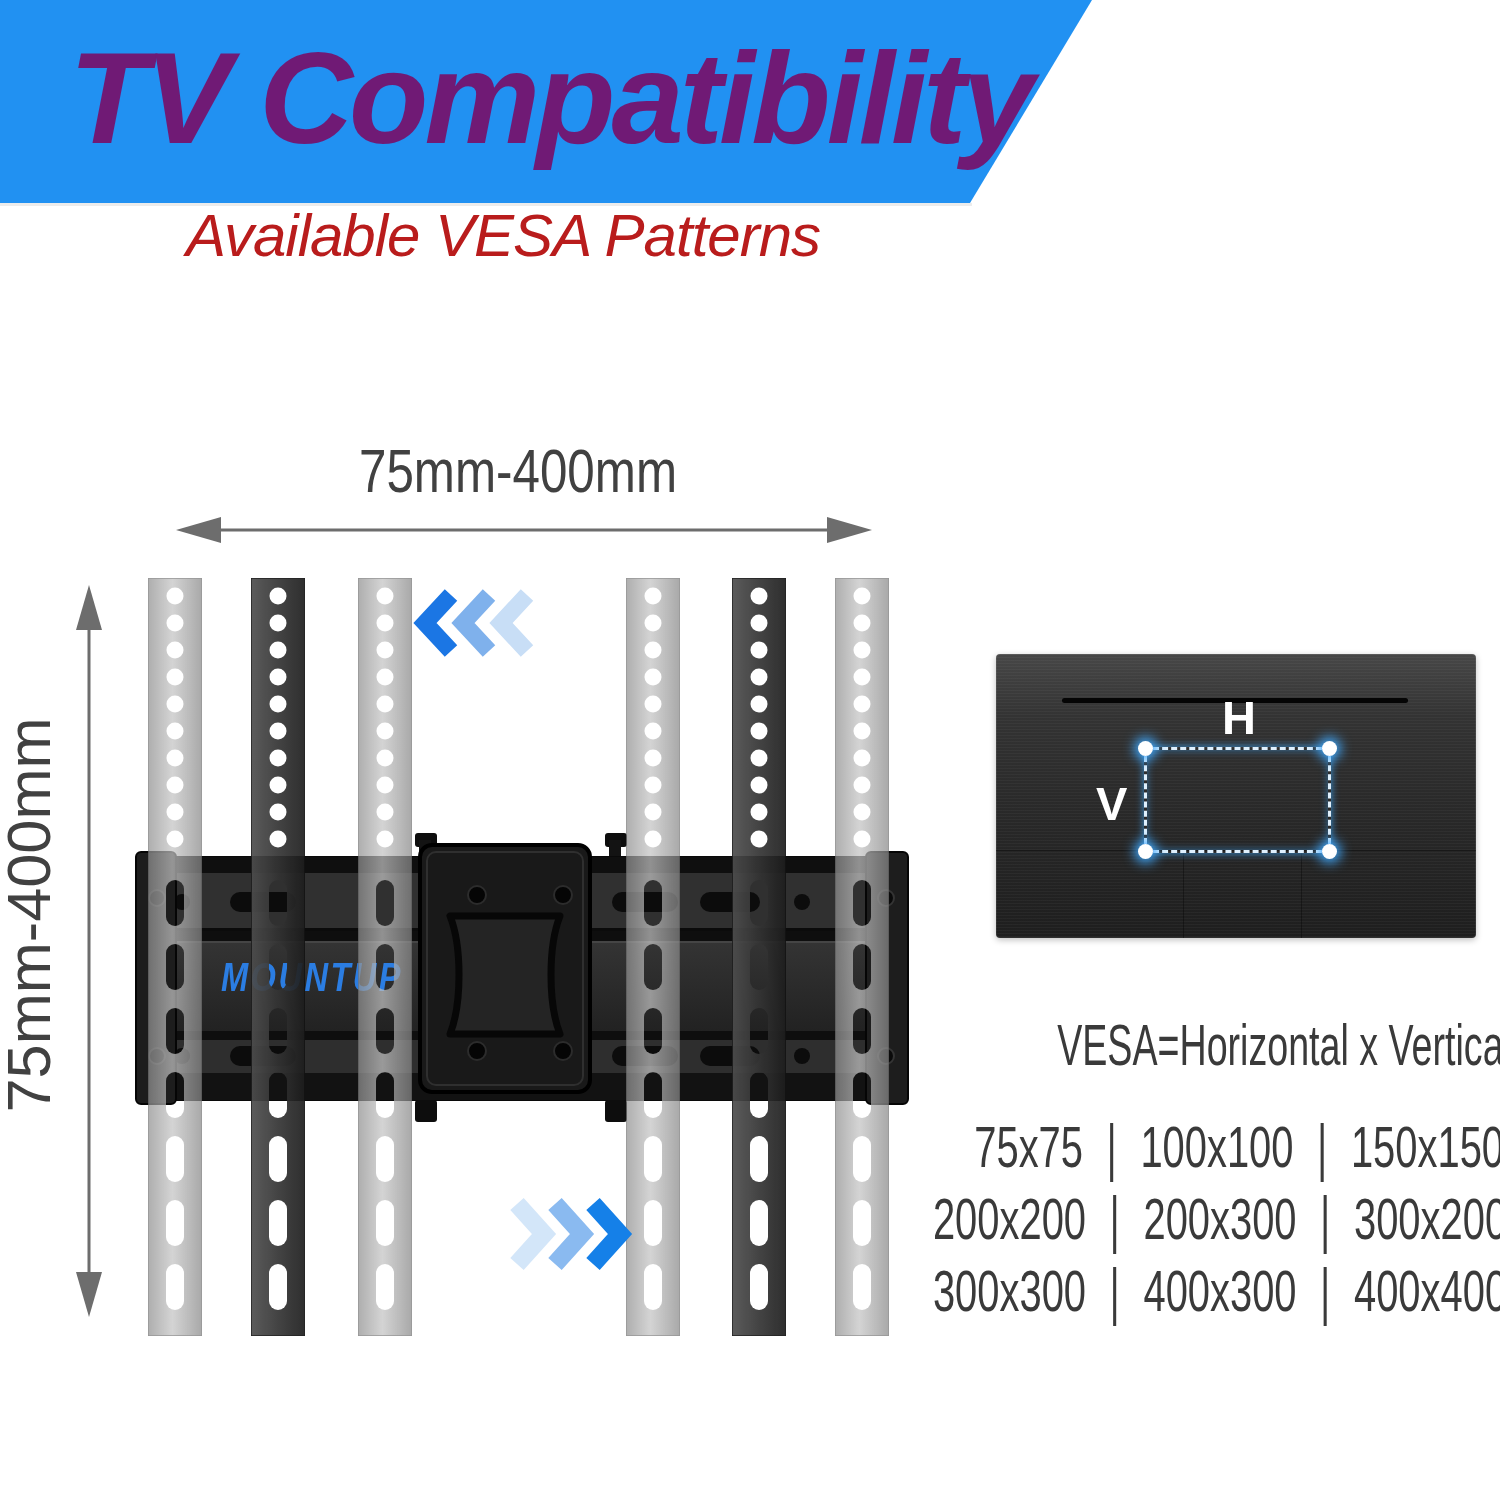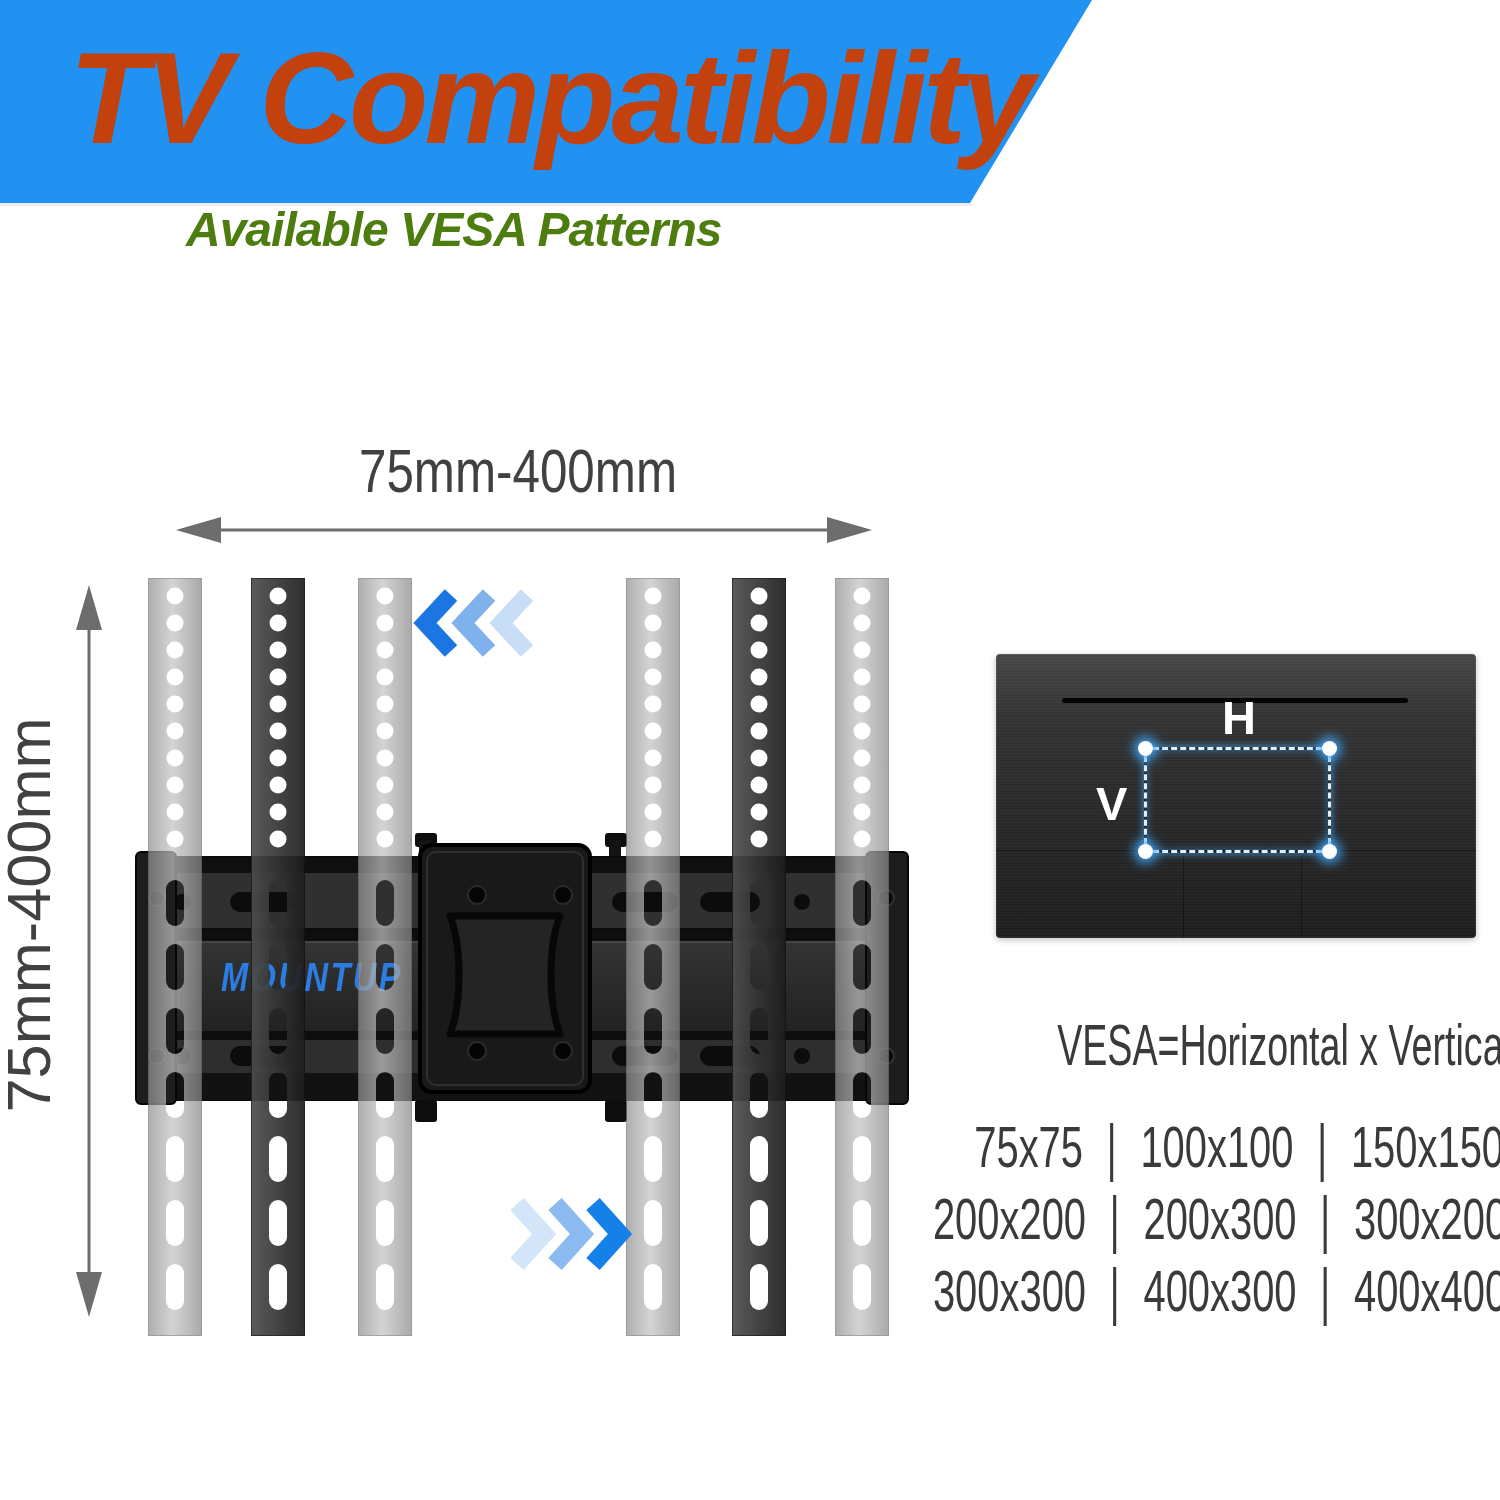--- a/index.html
+++ b/index.html
@@ -4,24 +4,24 @@
 <style>
   html,body{margin:0;padding:0;background:#fff;}
   body{width:1500px;height:1500px;position:relative;overflow:hidden;
        font-family:"Liberation Sans",sans-serif;}
   .abs{position:absolute;}
 
   
   .banner{left:0;top:0;width:1100px;height:203px;background:#2191f2;
           clip-path:polygon(0 0,1092px 0,970px 203px,0 203px);}
   .banner-underline{left:0;top:203px;width:972px;height:3px;background:#ececec;}
-  .page-title{left:69px;top:30px;width:1000px;color:#c2410c;font-size:130px;
+  .page-title{left:69px;top:30px;width:1000px;color:#701a75;font-size:130px;
               font-weight:bold;font-style:italic;letter-spacing:-4px;line-height:1.05;
               white-space:nowrap;}
-  .page-subtitle{left:186px;top:206px;color:#4d7c0f;font-size:48px;font-weight:bold;
+  .page-subtitle{left:186px;top:206px;color:#b91c1c;font-size:60px;font-weight:normal;
                  font-style:italic;letter-spacing:-1px;line-height:1;white-space:nowrap;}
 
   
   .diagram-svg{left:0;top:0;width:1500px;height:1500px;}
   svg text{font-family:"Liberation Sans",sans-serif;}
 
   
   .tv-panel{left:996px;top:654px;width:480px;height:284px;border-radius:4px;
             background:linear-gradient(180deg,#474747 0%,#333 22%,#292929 55%,#1e1e1e 100%);
             box-shadow:inset 0 0 0 1px rgba(255,255,255,0.08), 0 2px 6px rgba(0,0,0,0.25);}

